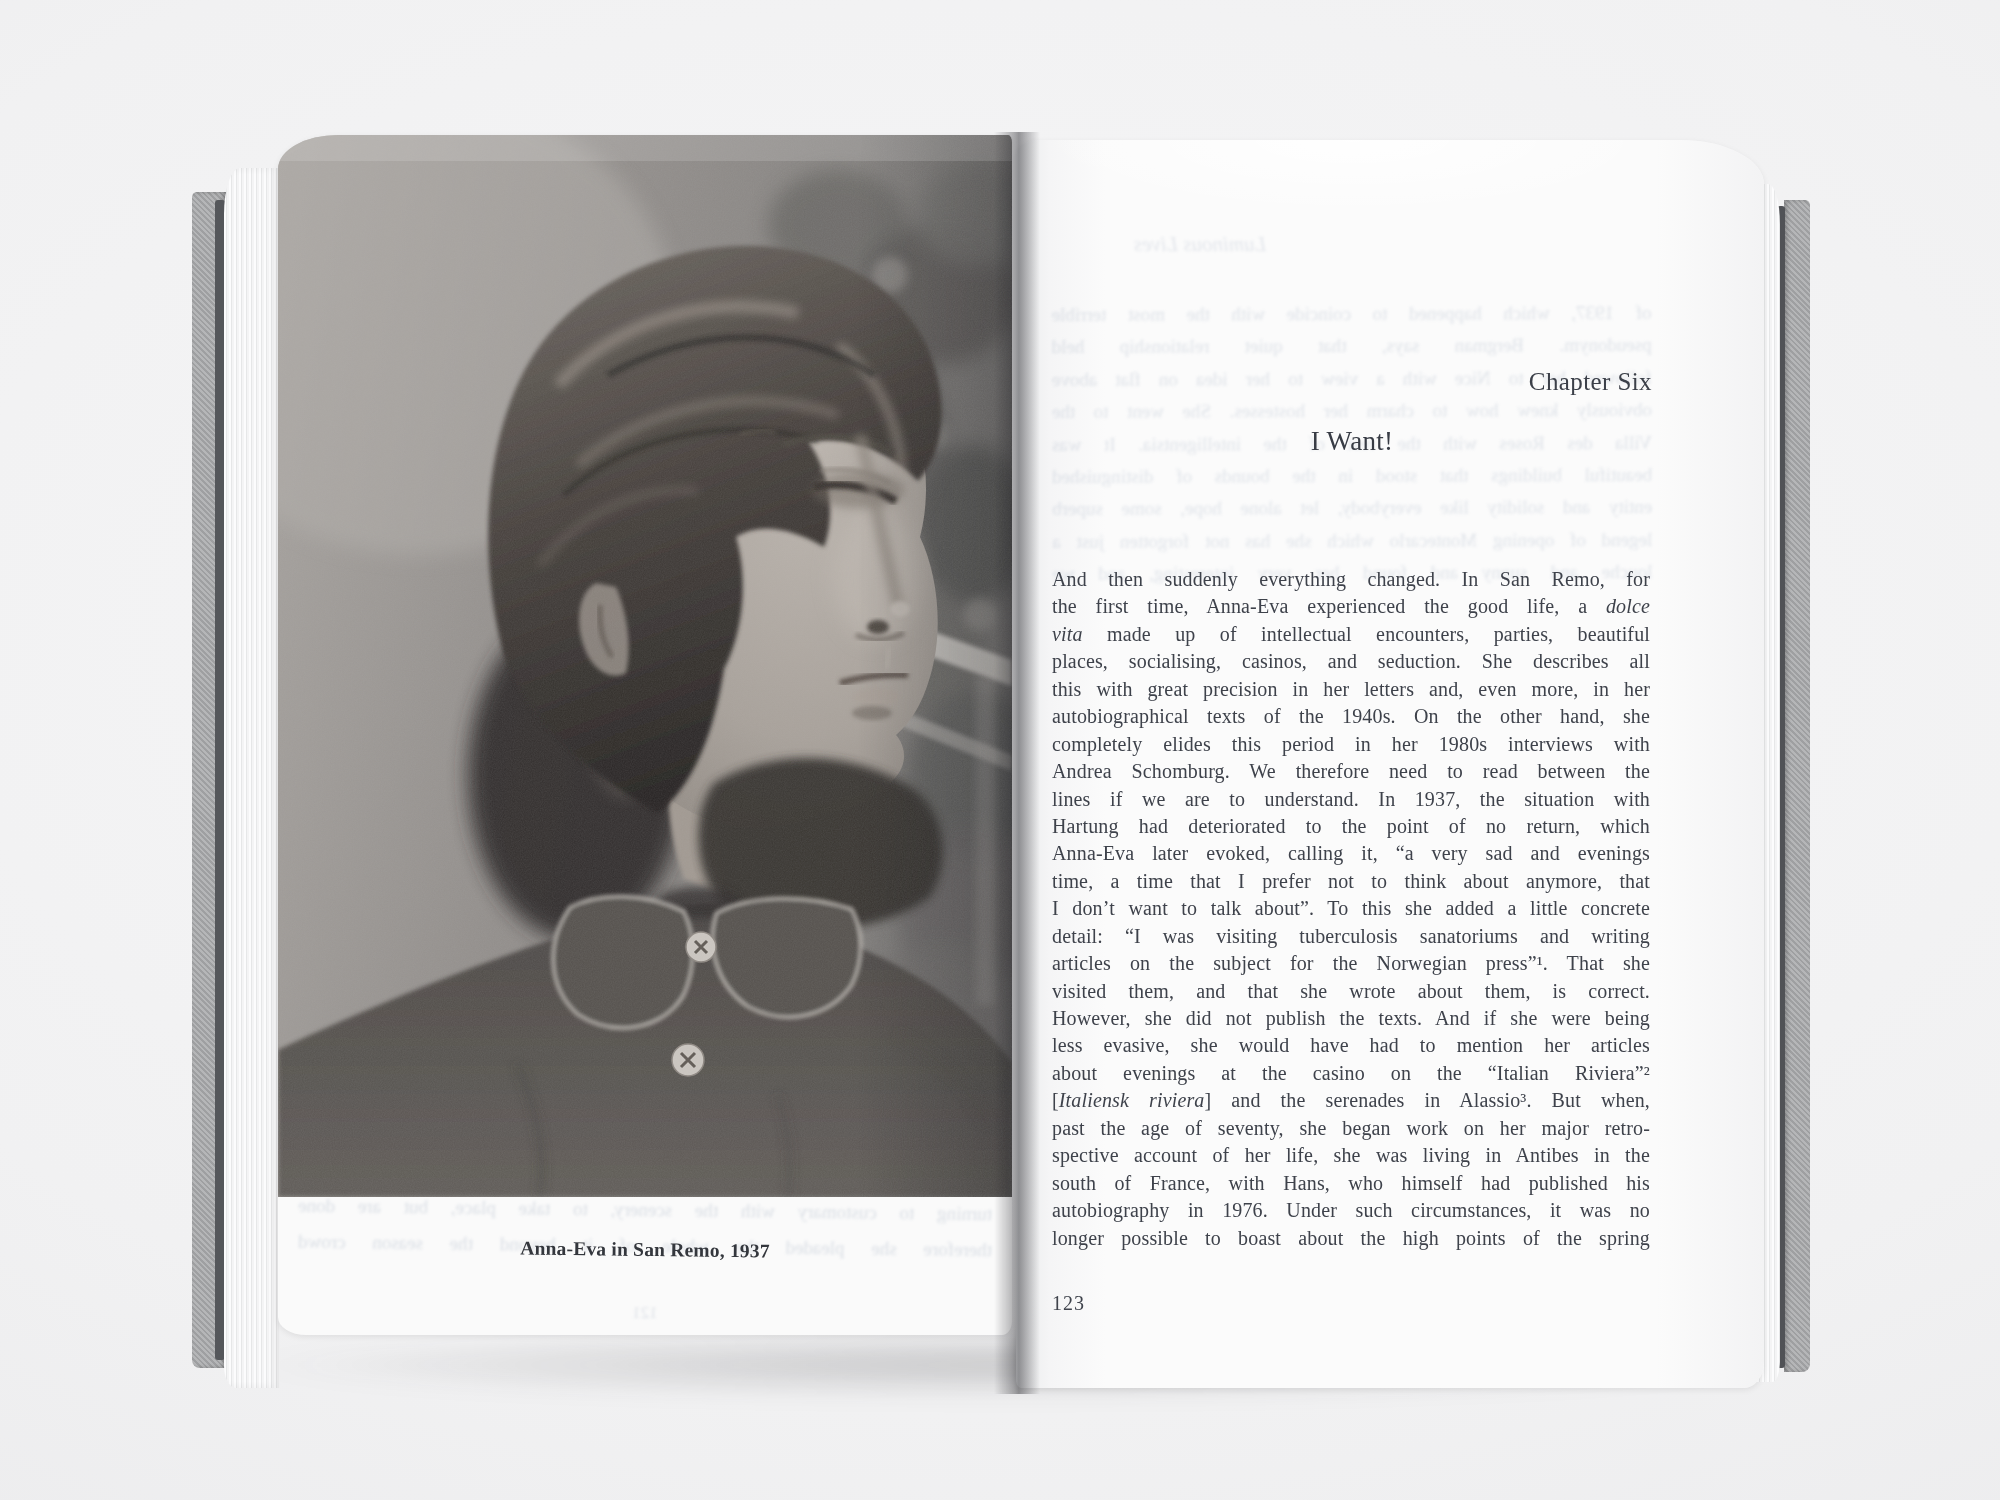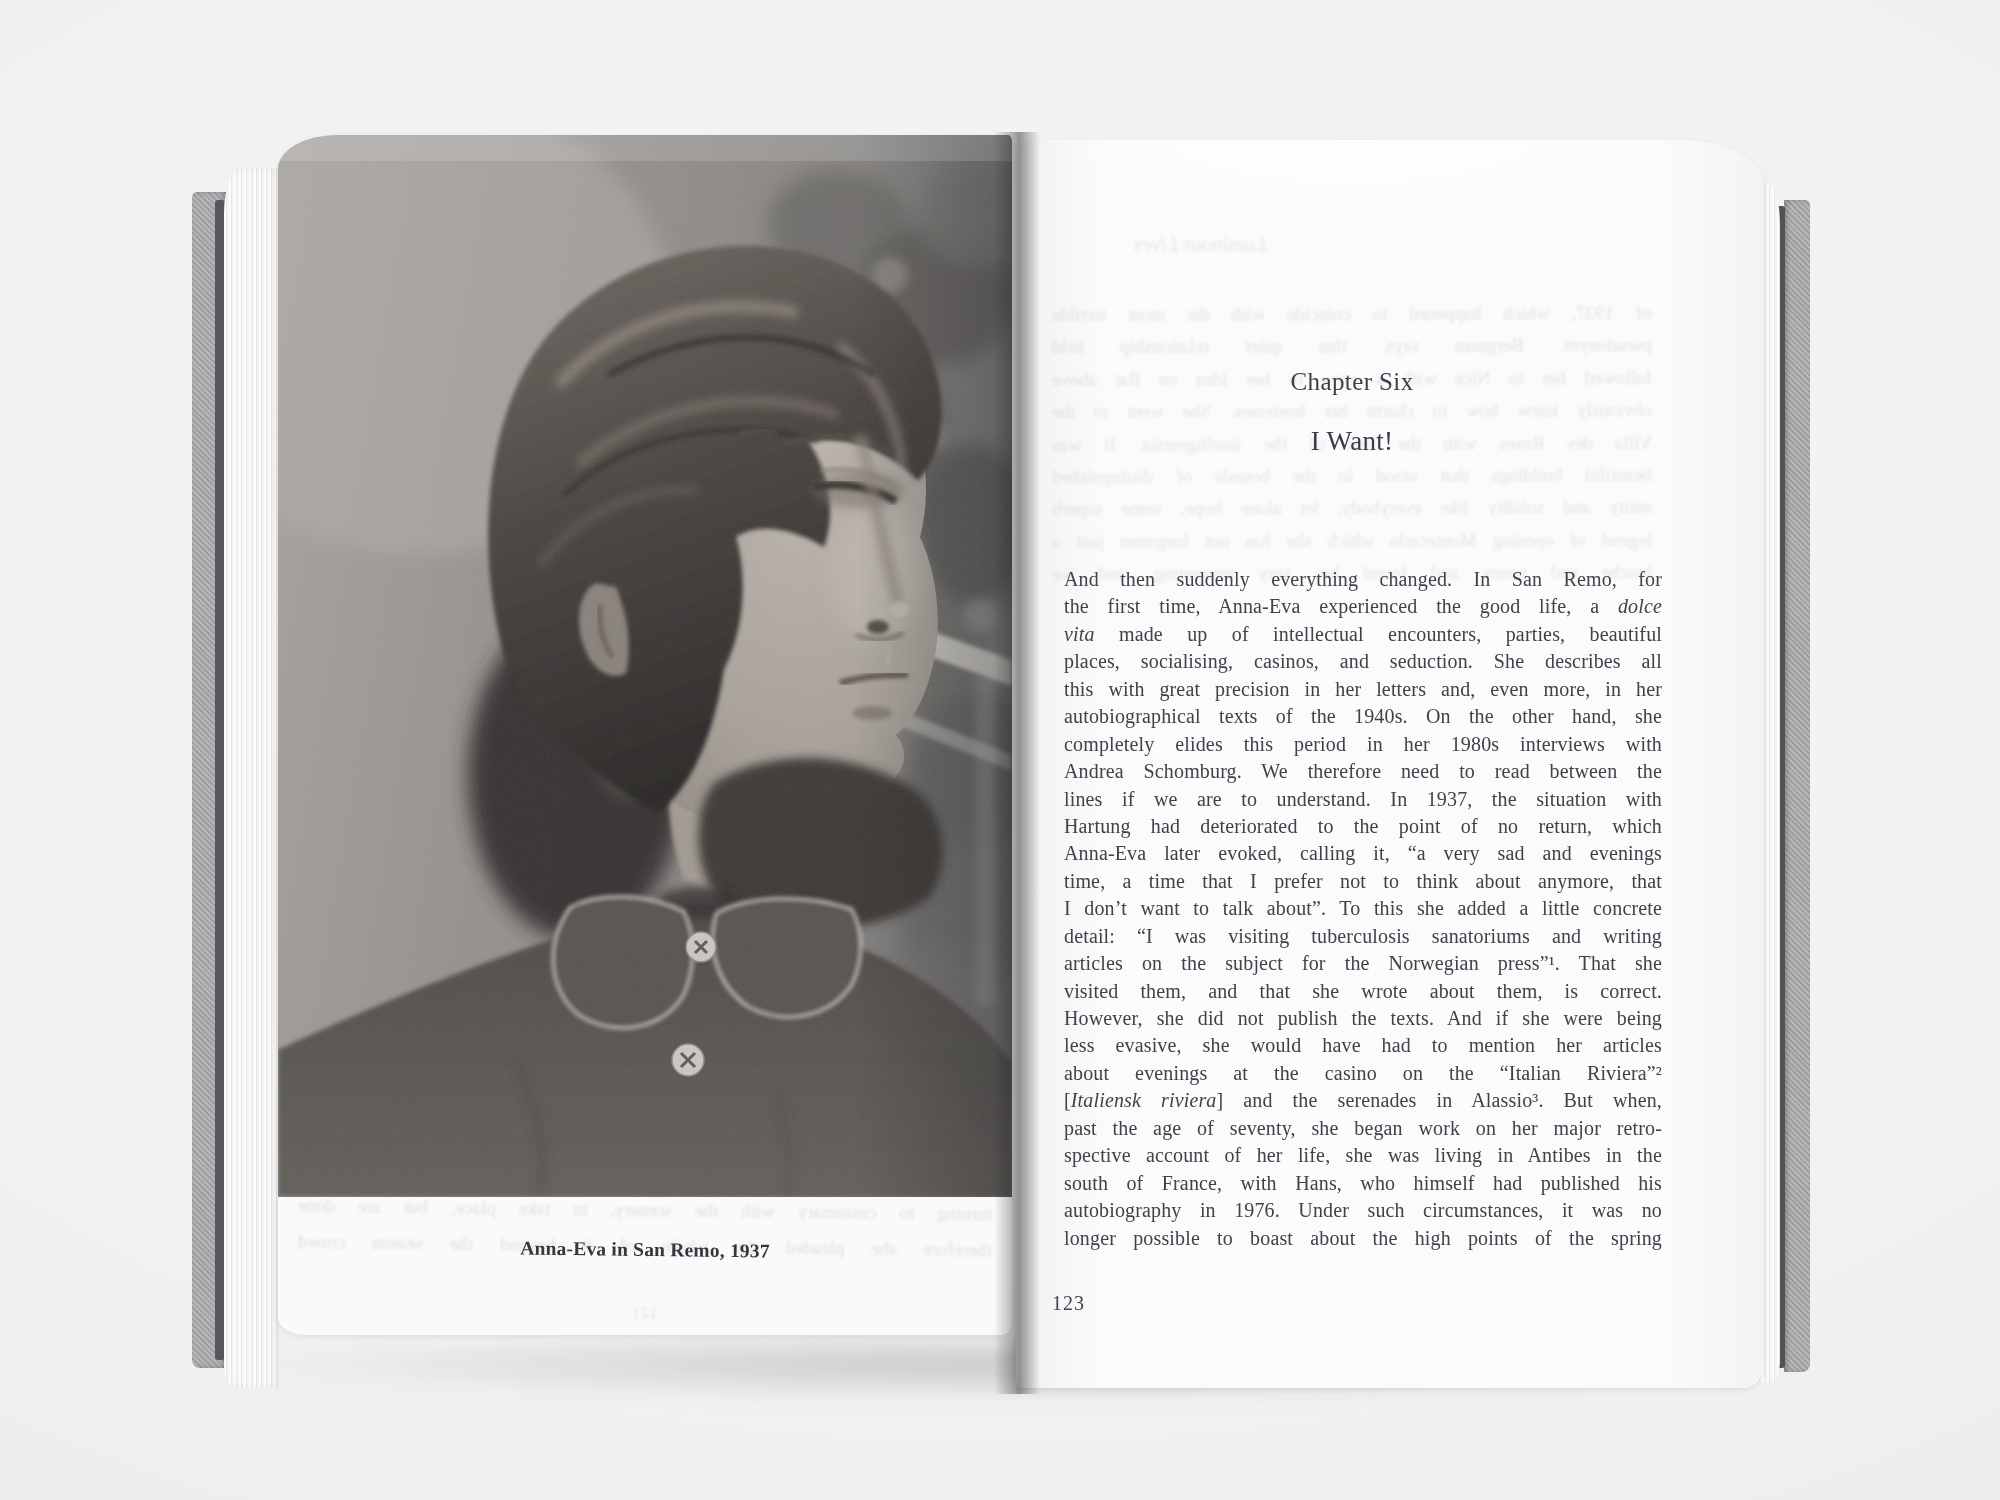--- a/index.html
+++ b/index.html
@@ -52,25 +52,25 @@
   .gl1{top:1064px;} .gl2{top:1100px;}
   .ghost-pn-left{left:0;top:1168px;width:734px;text-align:center;opacity:.26;font-size:17px;
     transform:scaleX(-1);z-index:2;}
 
   
   .ghost-header{left:44px;top:92px;width:280px;text-align:center;opacity:.24;font-size:21px;
     font-style:italic;transform:scaleX(-1);}
   .ghostR{left:36px;top:158px;width:600px;transform:scaleX(-1) rotate(.2deg);opacity:.27;}
   .ghline{text-align:justify;height:32.4px;overflow:hidden;line-height:32.4px;}
   .ghline::after{content:"";display:inline-block;width:100%;height:0;}
-  .chapter-label{left:36px;top:228px;width:600px;text-align:center;font-size:25px;color:#3c4049;
+  .chapter-label{left:36px;top:228px;width:600px;text-align:right;font-size:25px;color:#3c4049;
     letter-spacing:.4px;}
   .chapter-title{left:36px;top:286px;width:600px;text-align:center;font-size:27px;font-weight:400;
     color:#383c45;letter-spacing:.3px;}
-  .bodytext{left:36px;top:426px;width:598px;font-size:20px;color:#3e424b;letter-spacing:.15px;margin-left:12px;}
+  .bodytext{left:36px;top:426px;width:598px;font-size:20px;color:#3e424b;letter-spacing:.15px;}
   .bline{text-align:justify;height:27.45px;line-height:27.45px;overflow:hidden;}
   .bline::after{content:"";display:inline-block;width:100%;height:0;}
   .bline .it{font-style:italic;}
   .pagenum{left:36px;top:1152px;width:598px;text-align:left;font-size:20px;color:#3f434c;
     letter-spacing:1px;}
 </style>
 </head>
 <body>
 
 <div class="stage">

